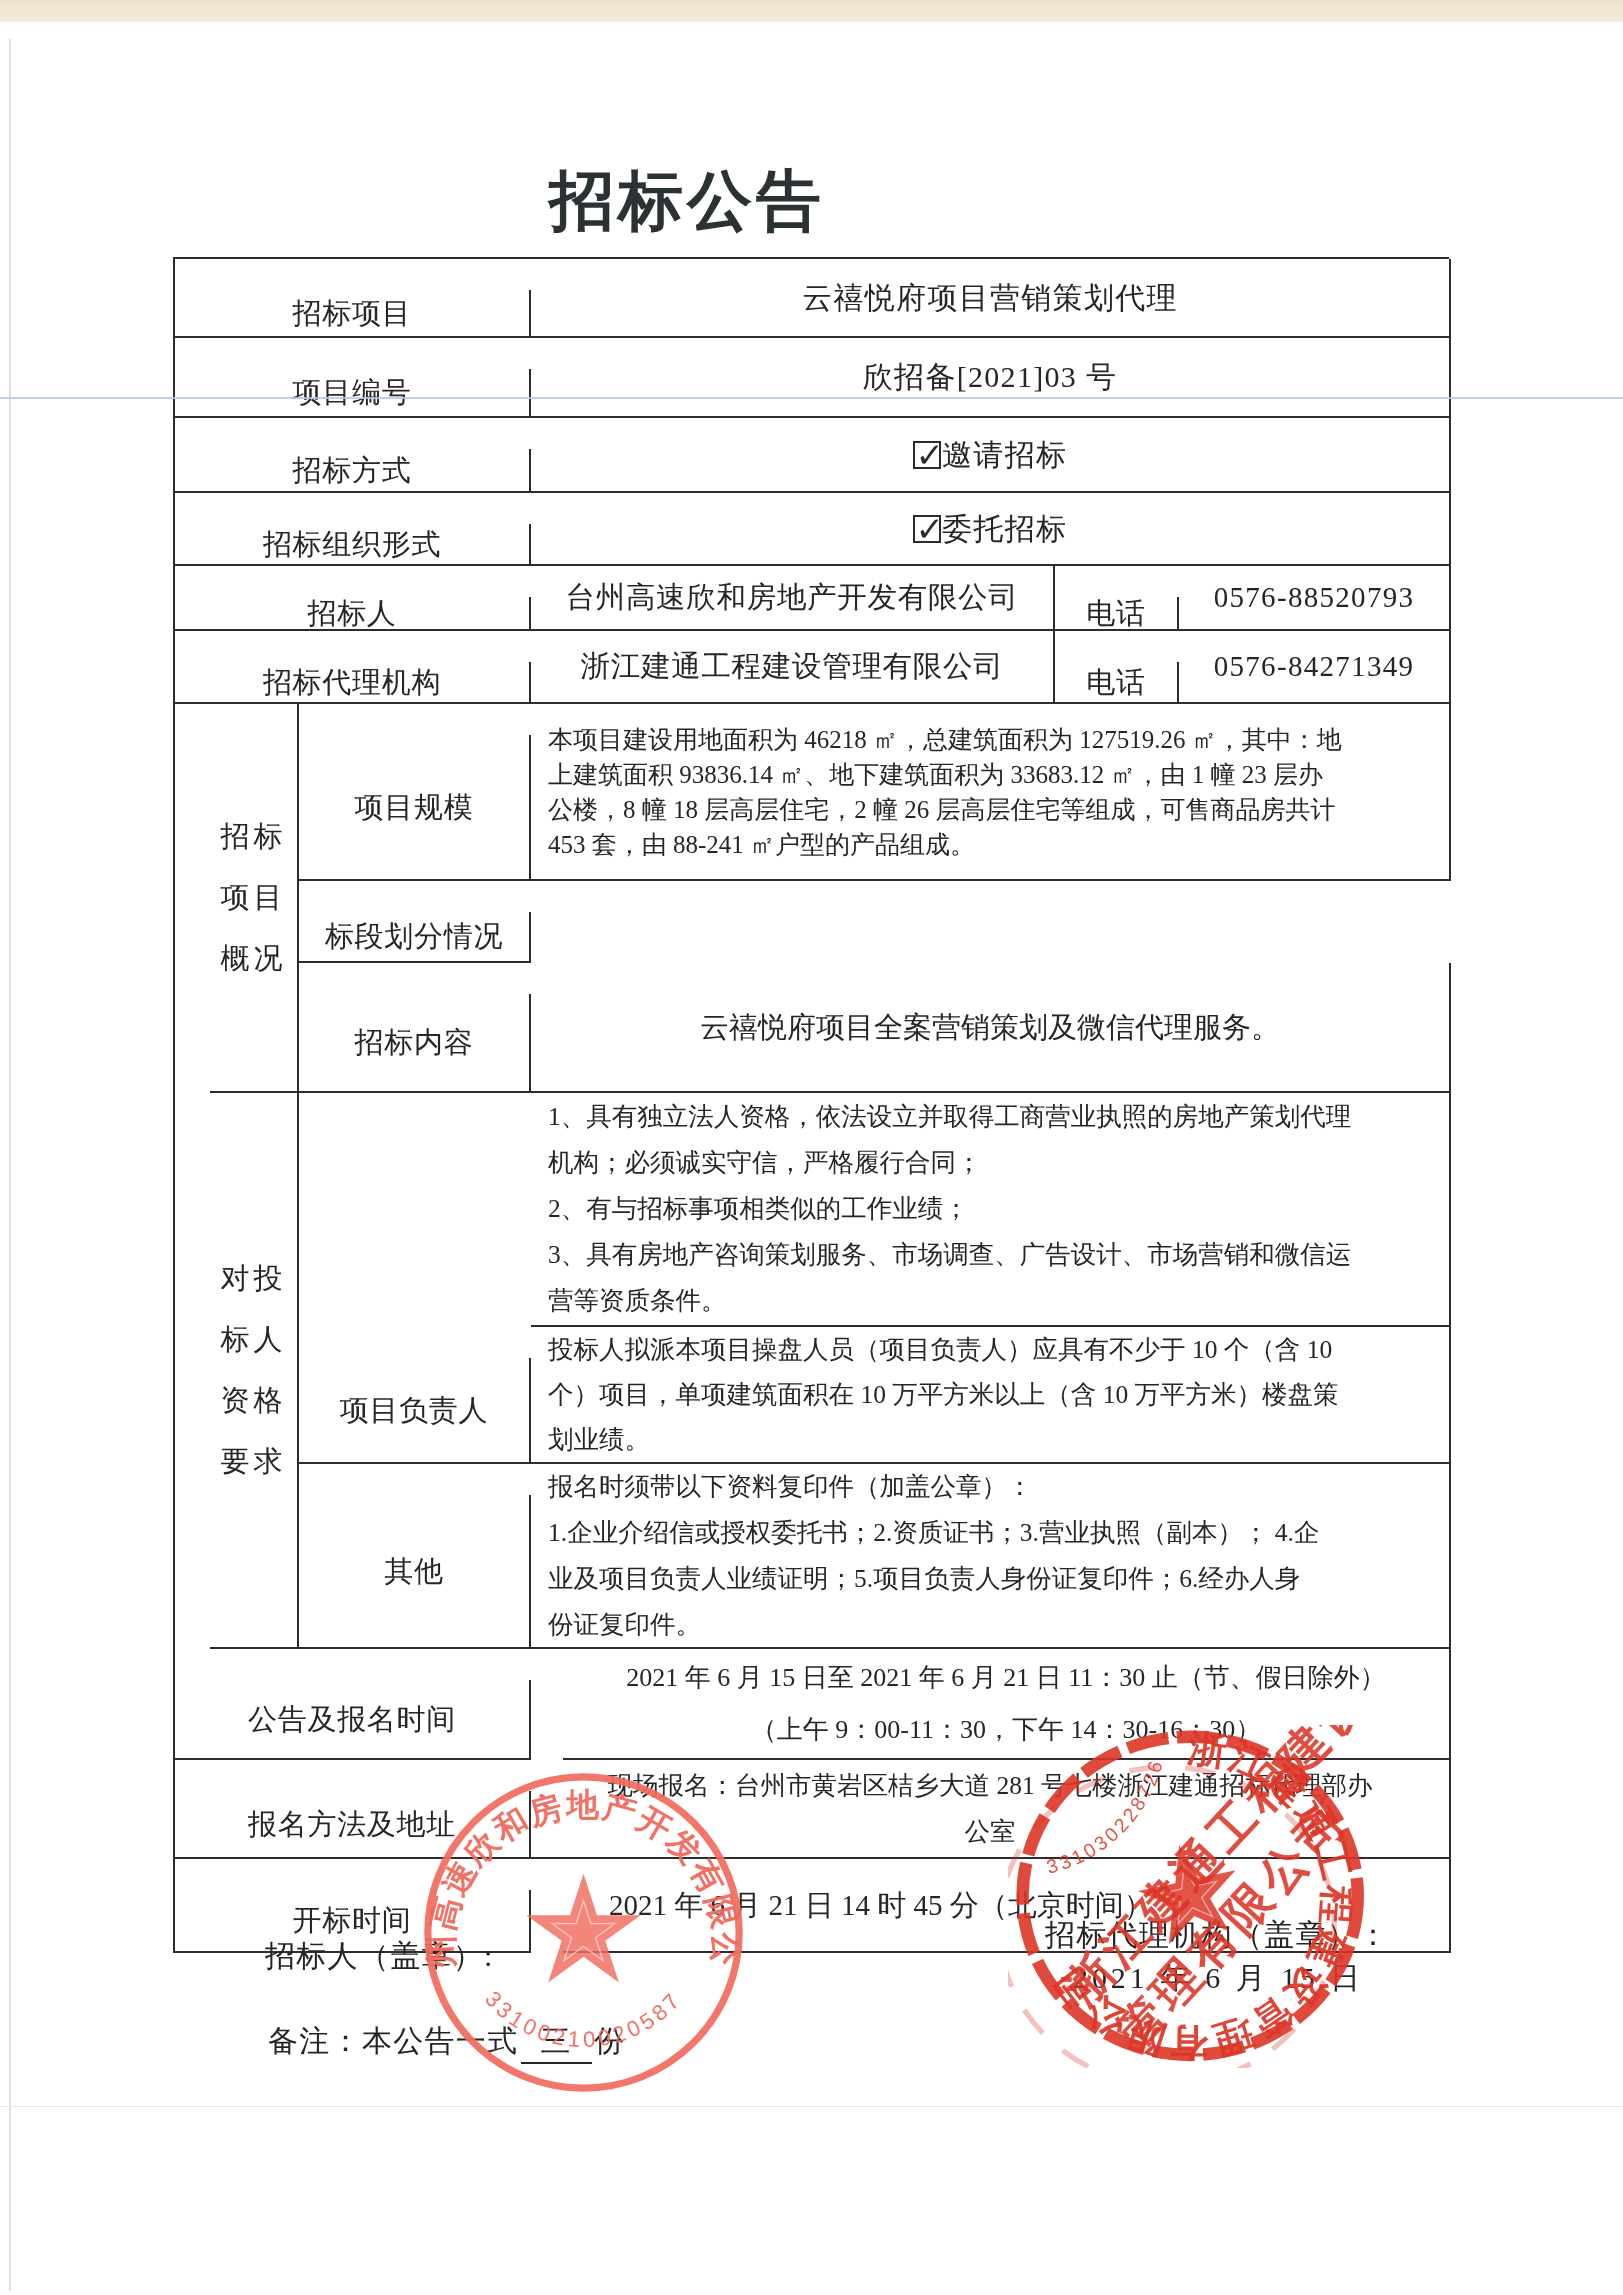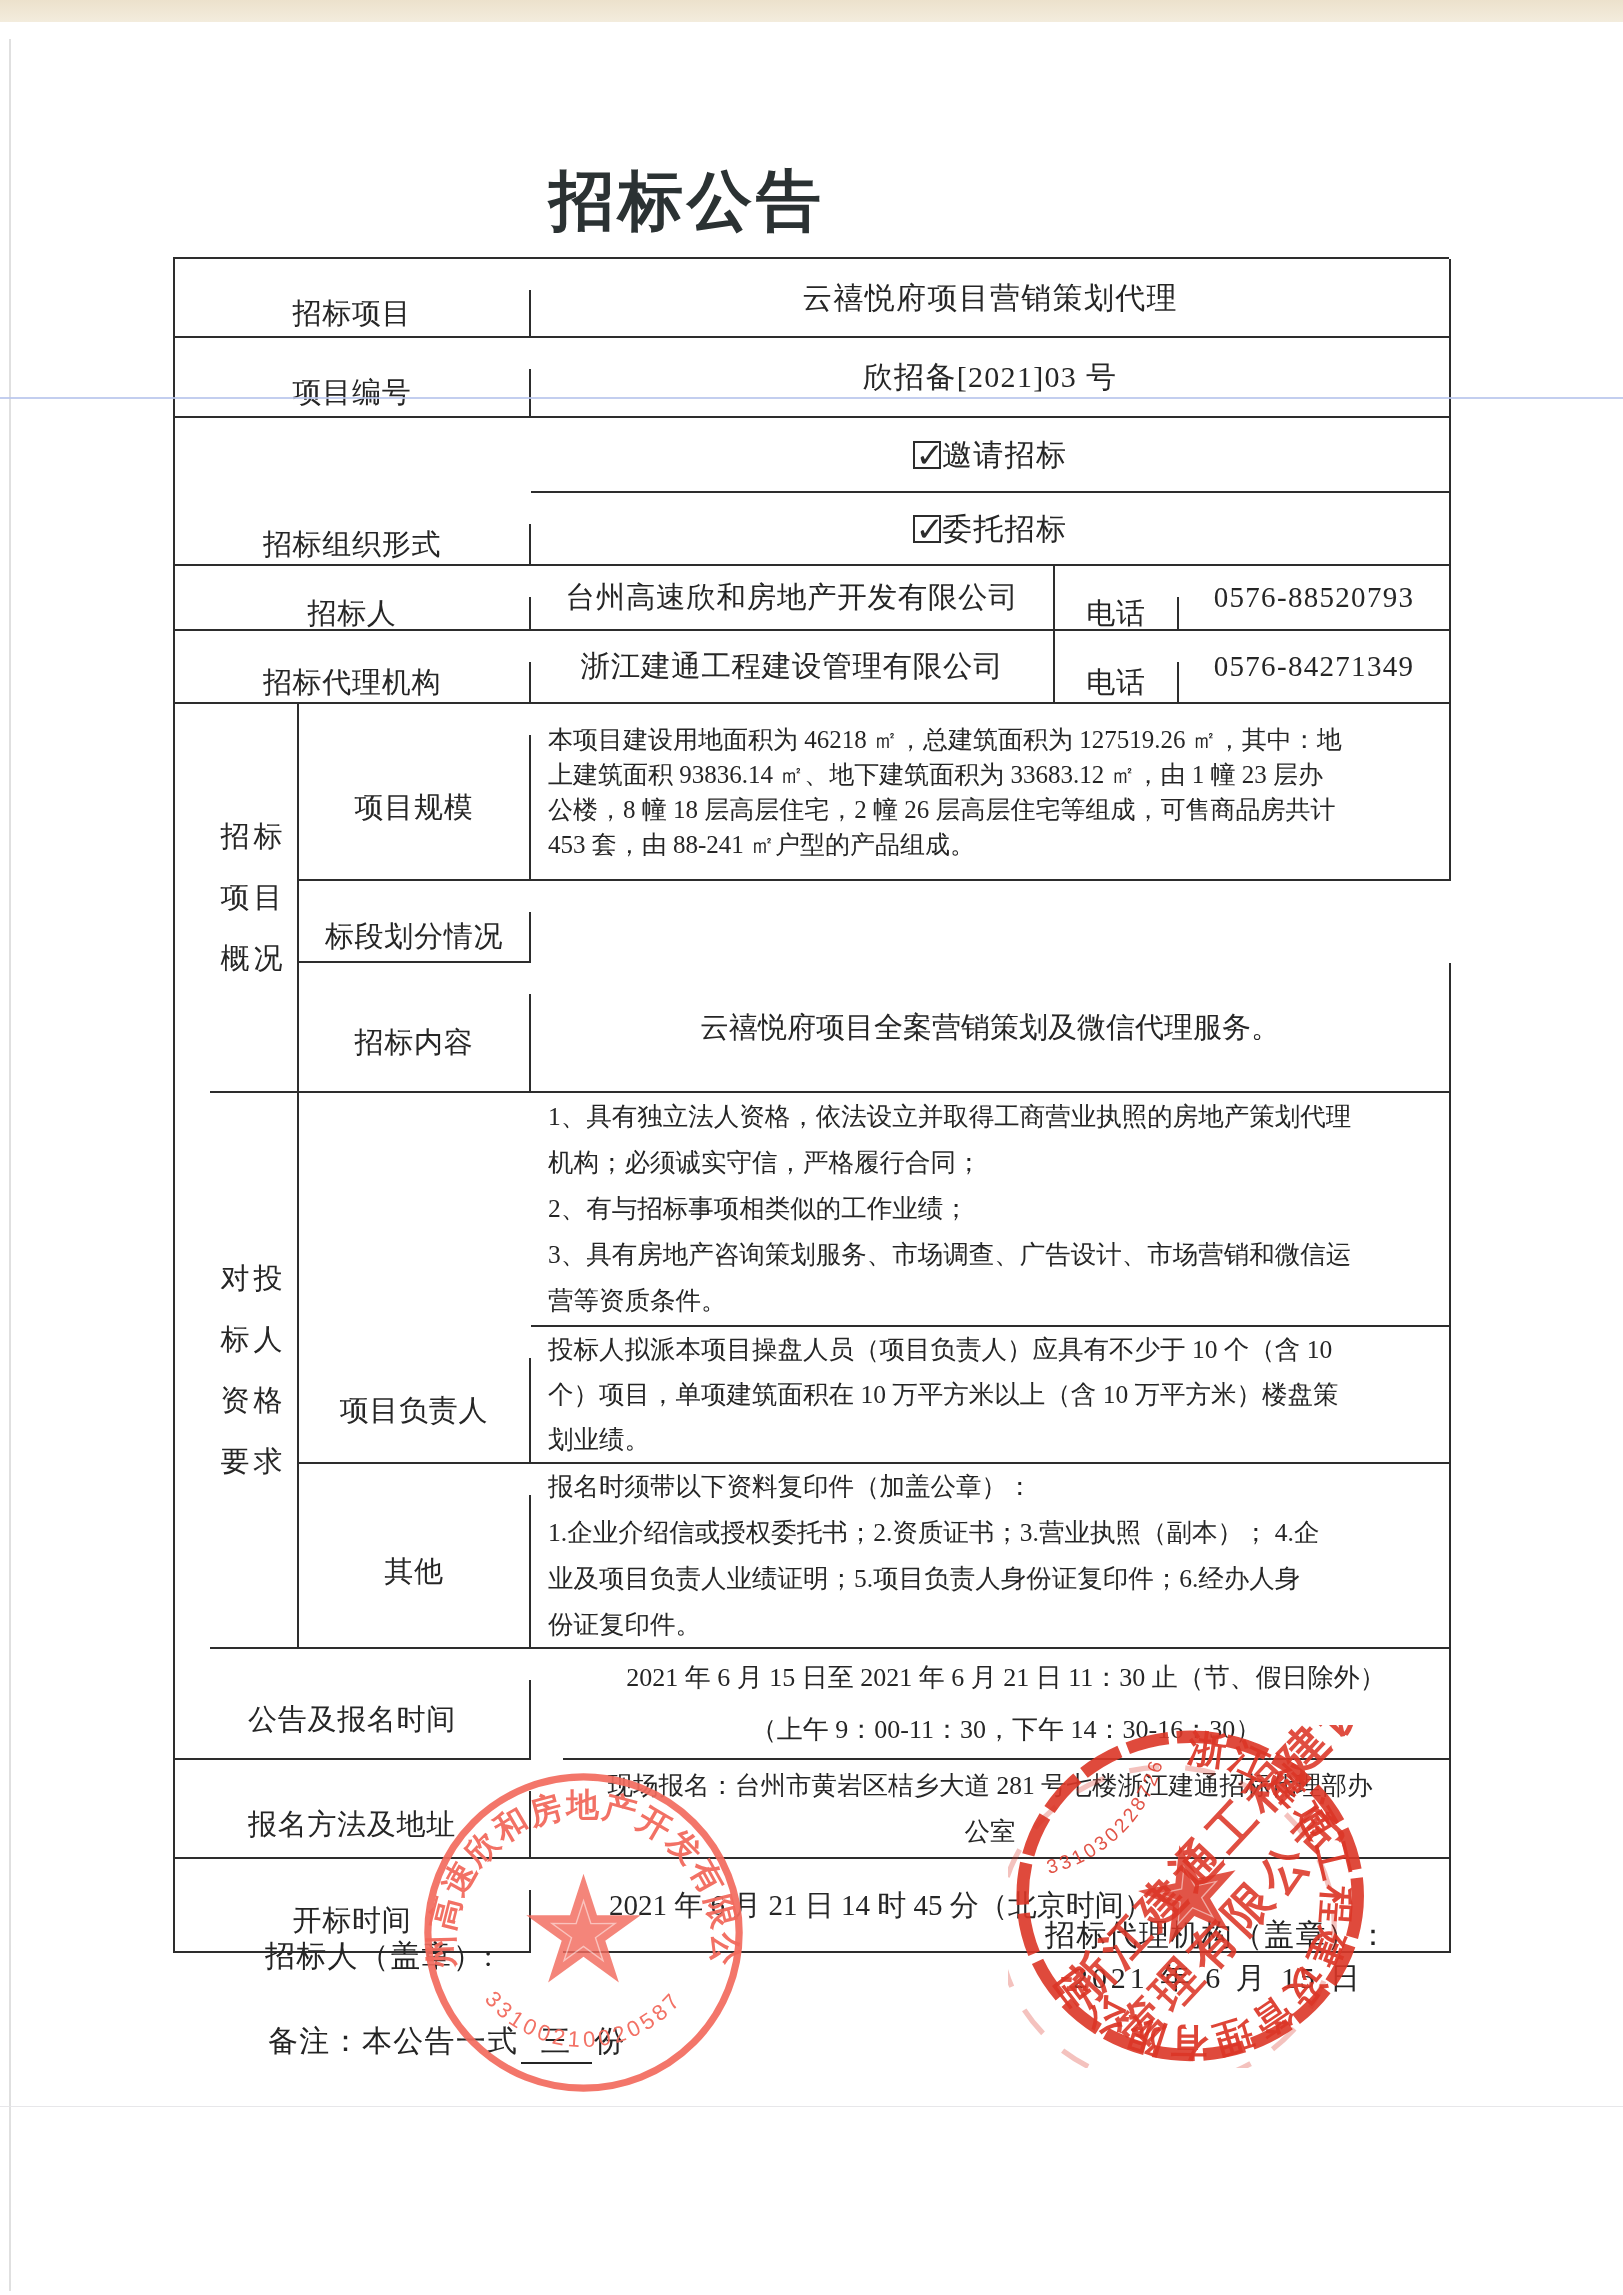--- a/index.html
+++ b/index.html
@@ -76,20 +76,21 @@
 <div class="doc-title">招标公告</div>
 
 <div class="tbl">
 
   <div class="cell lab" style="grid-area:1/1/2/3">招标项目</div>
   <div class="cell val-c val-big" style="grid-area:1/3/2/6">云禧悦府项目营销策划代理</div>
 
   <div class="cell lab" style="grid-area:2/1/3/3">项目编号</div>
   <div class="cell val-c val-big" style="grid-area:2/3/3/6">欣招备[2021]03 号</div>
 
+  <div class="cell lab" style="grid-area:3/1/4/3">招标方式</div>
   <div class="cell val-c val-big" style="grid-area:3/3/4/6">
     <span class="cbwrap">
       <span class="cb">
           <span class="tick">✓</span>
         </span>
       <span>邀请招标</span>
     </span>
   </div>
 
   <div class="cell lab" style="grid-area:4/1/5/3">招标组织形式</div>

